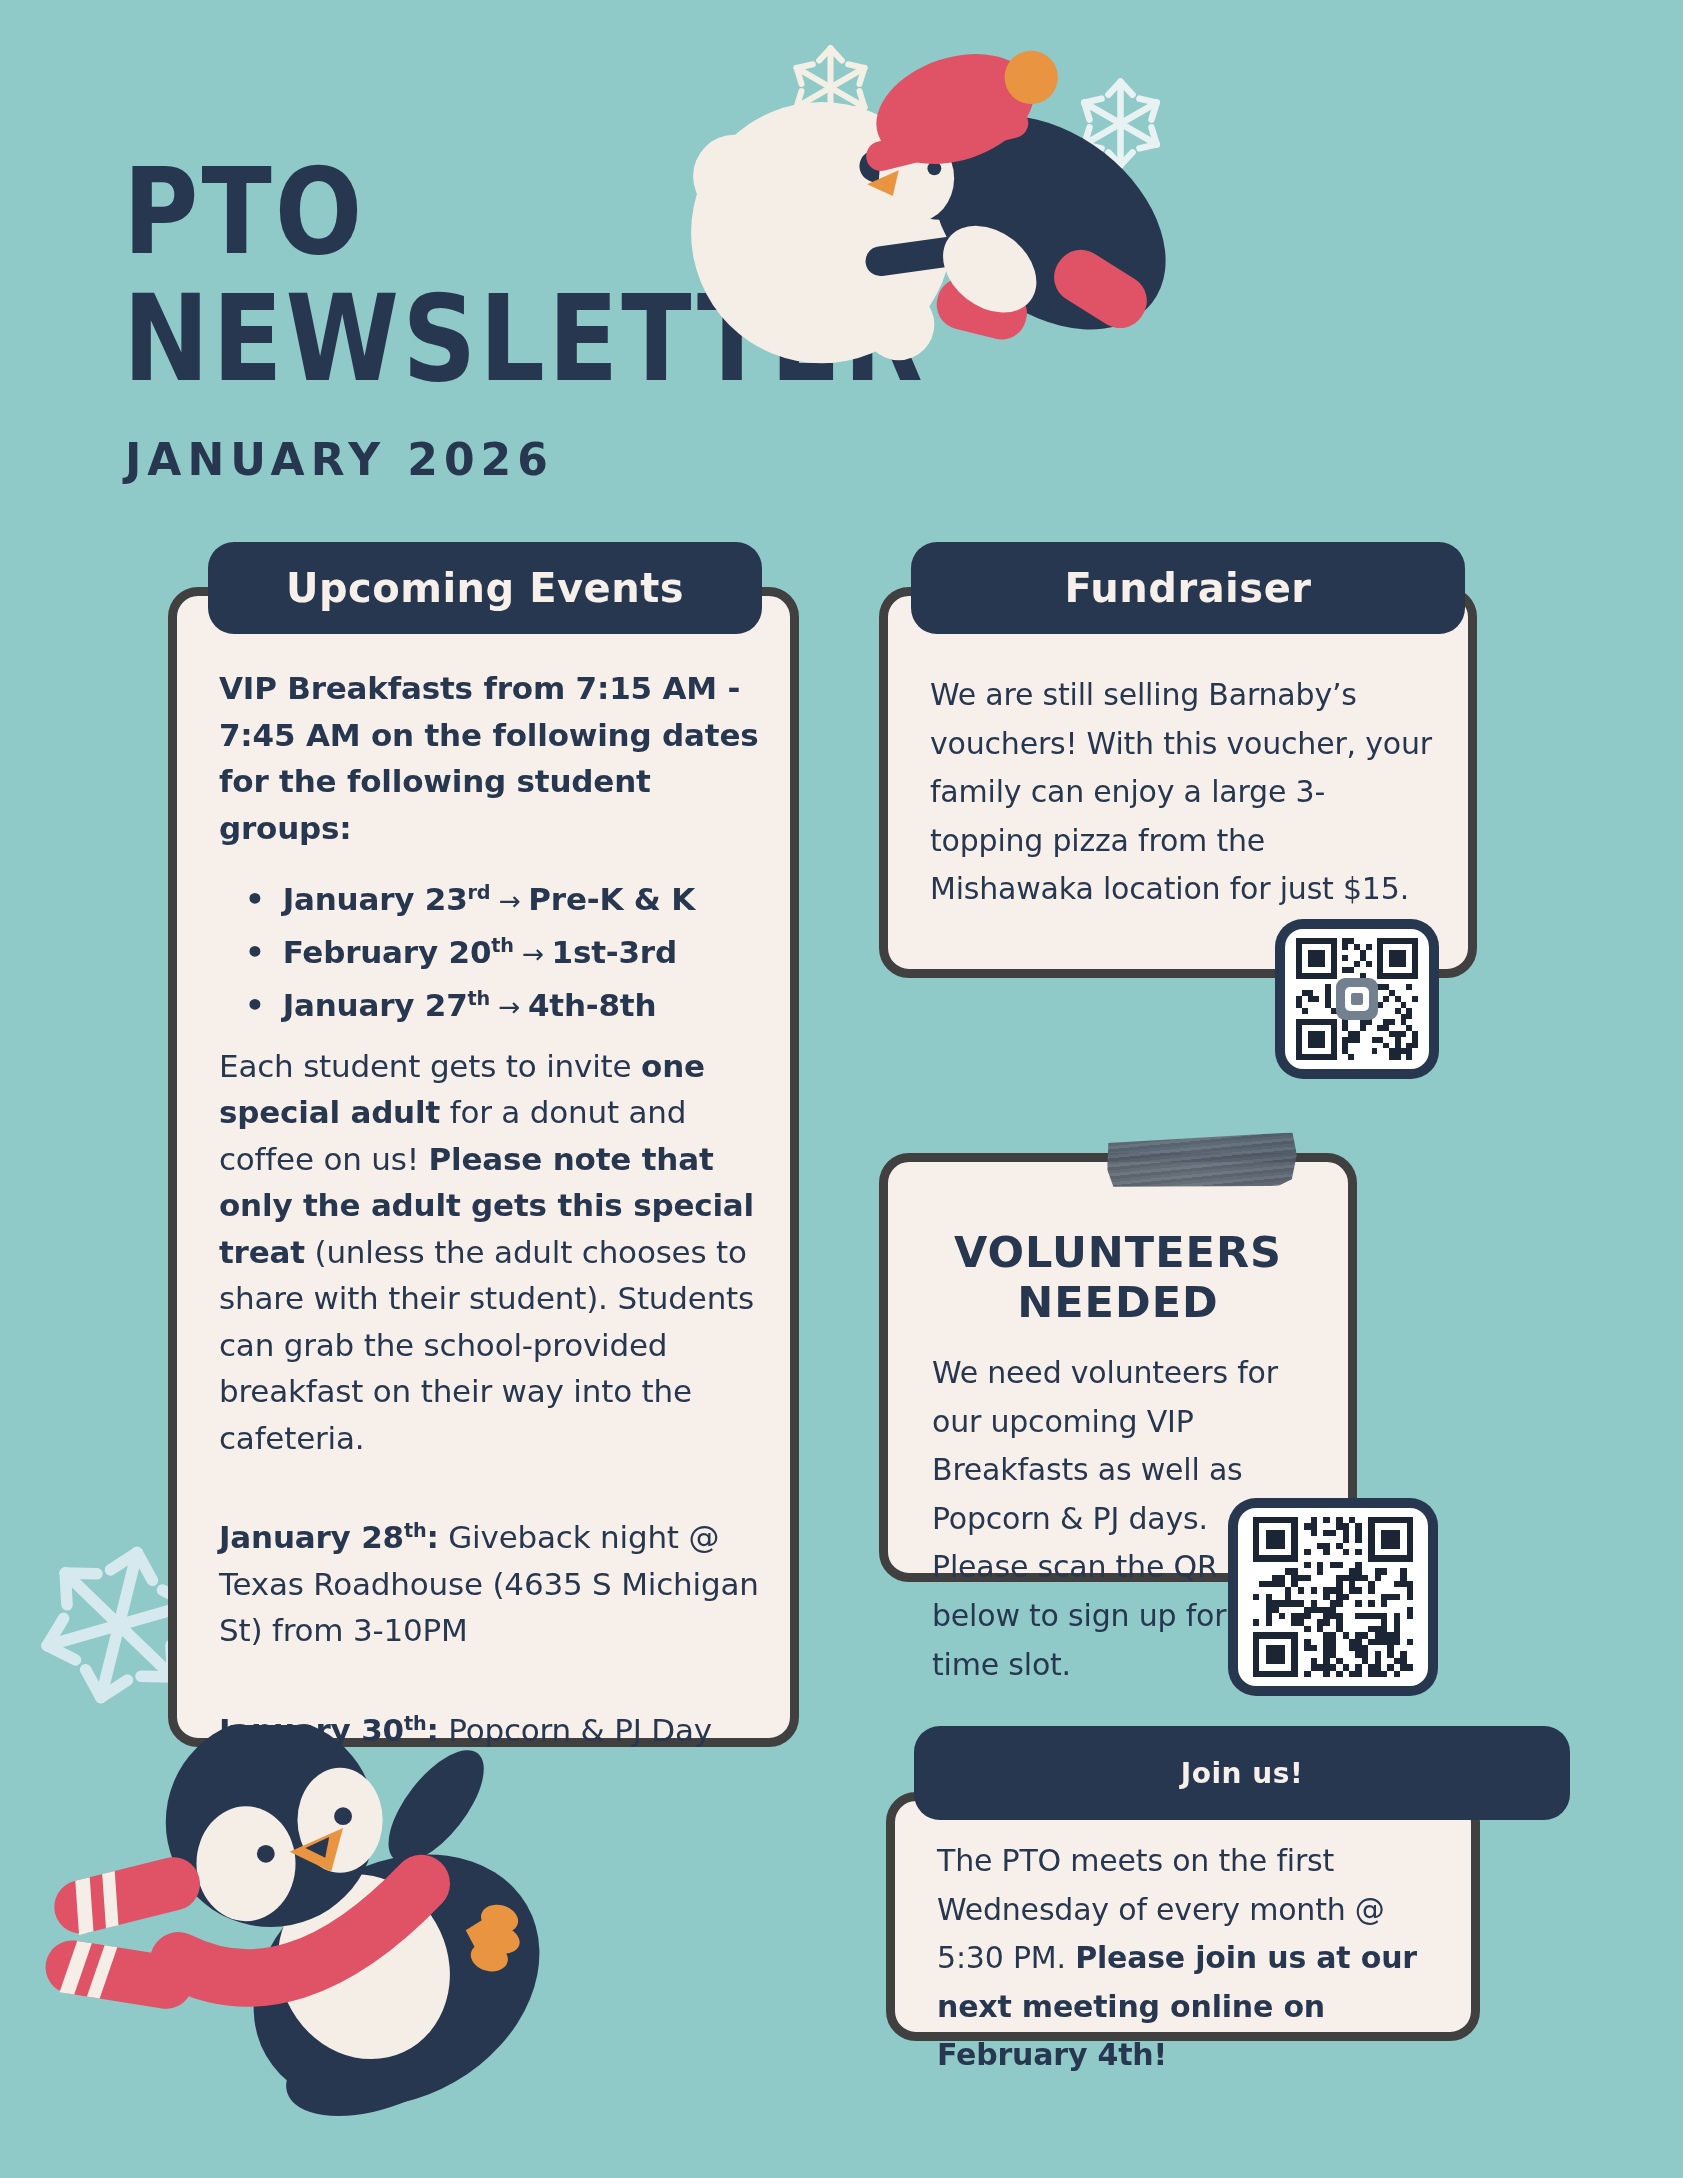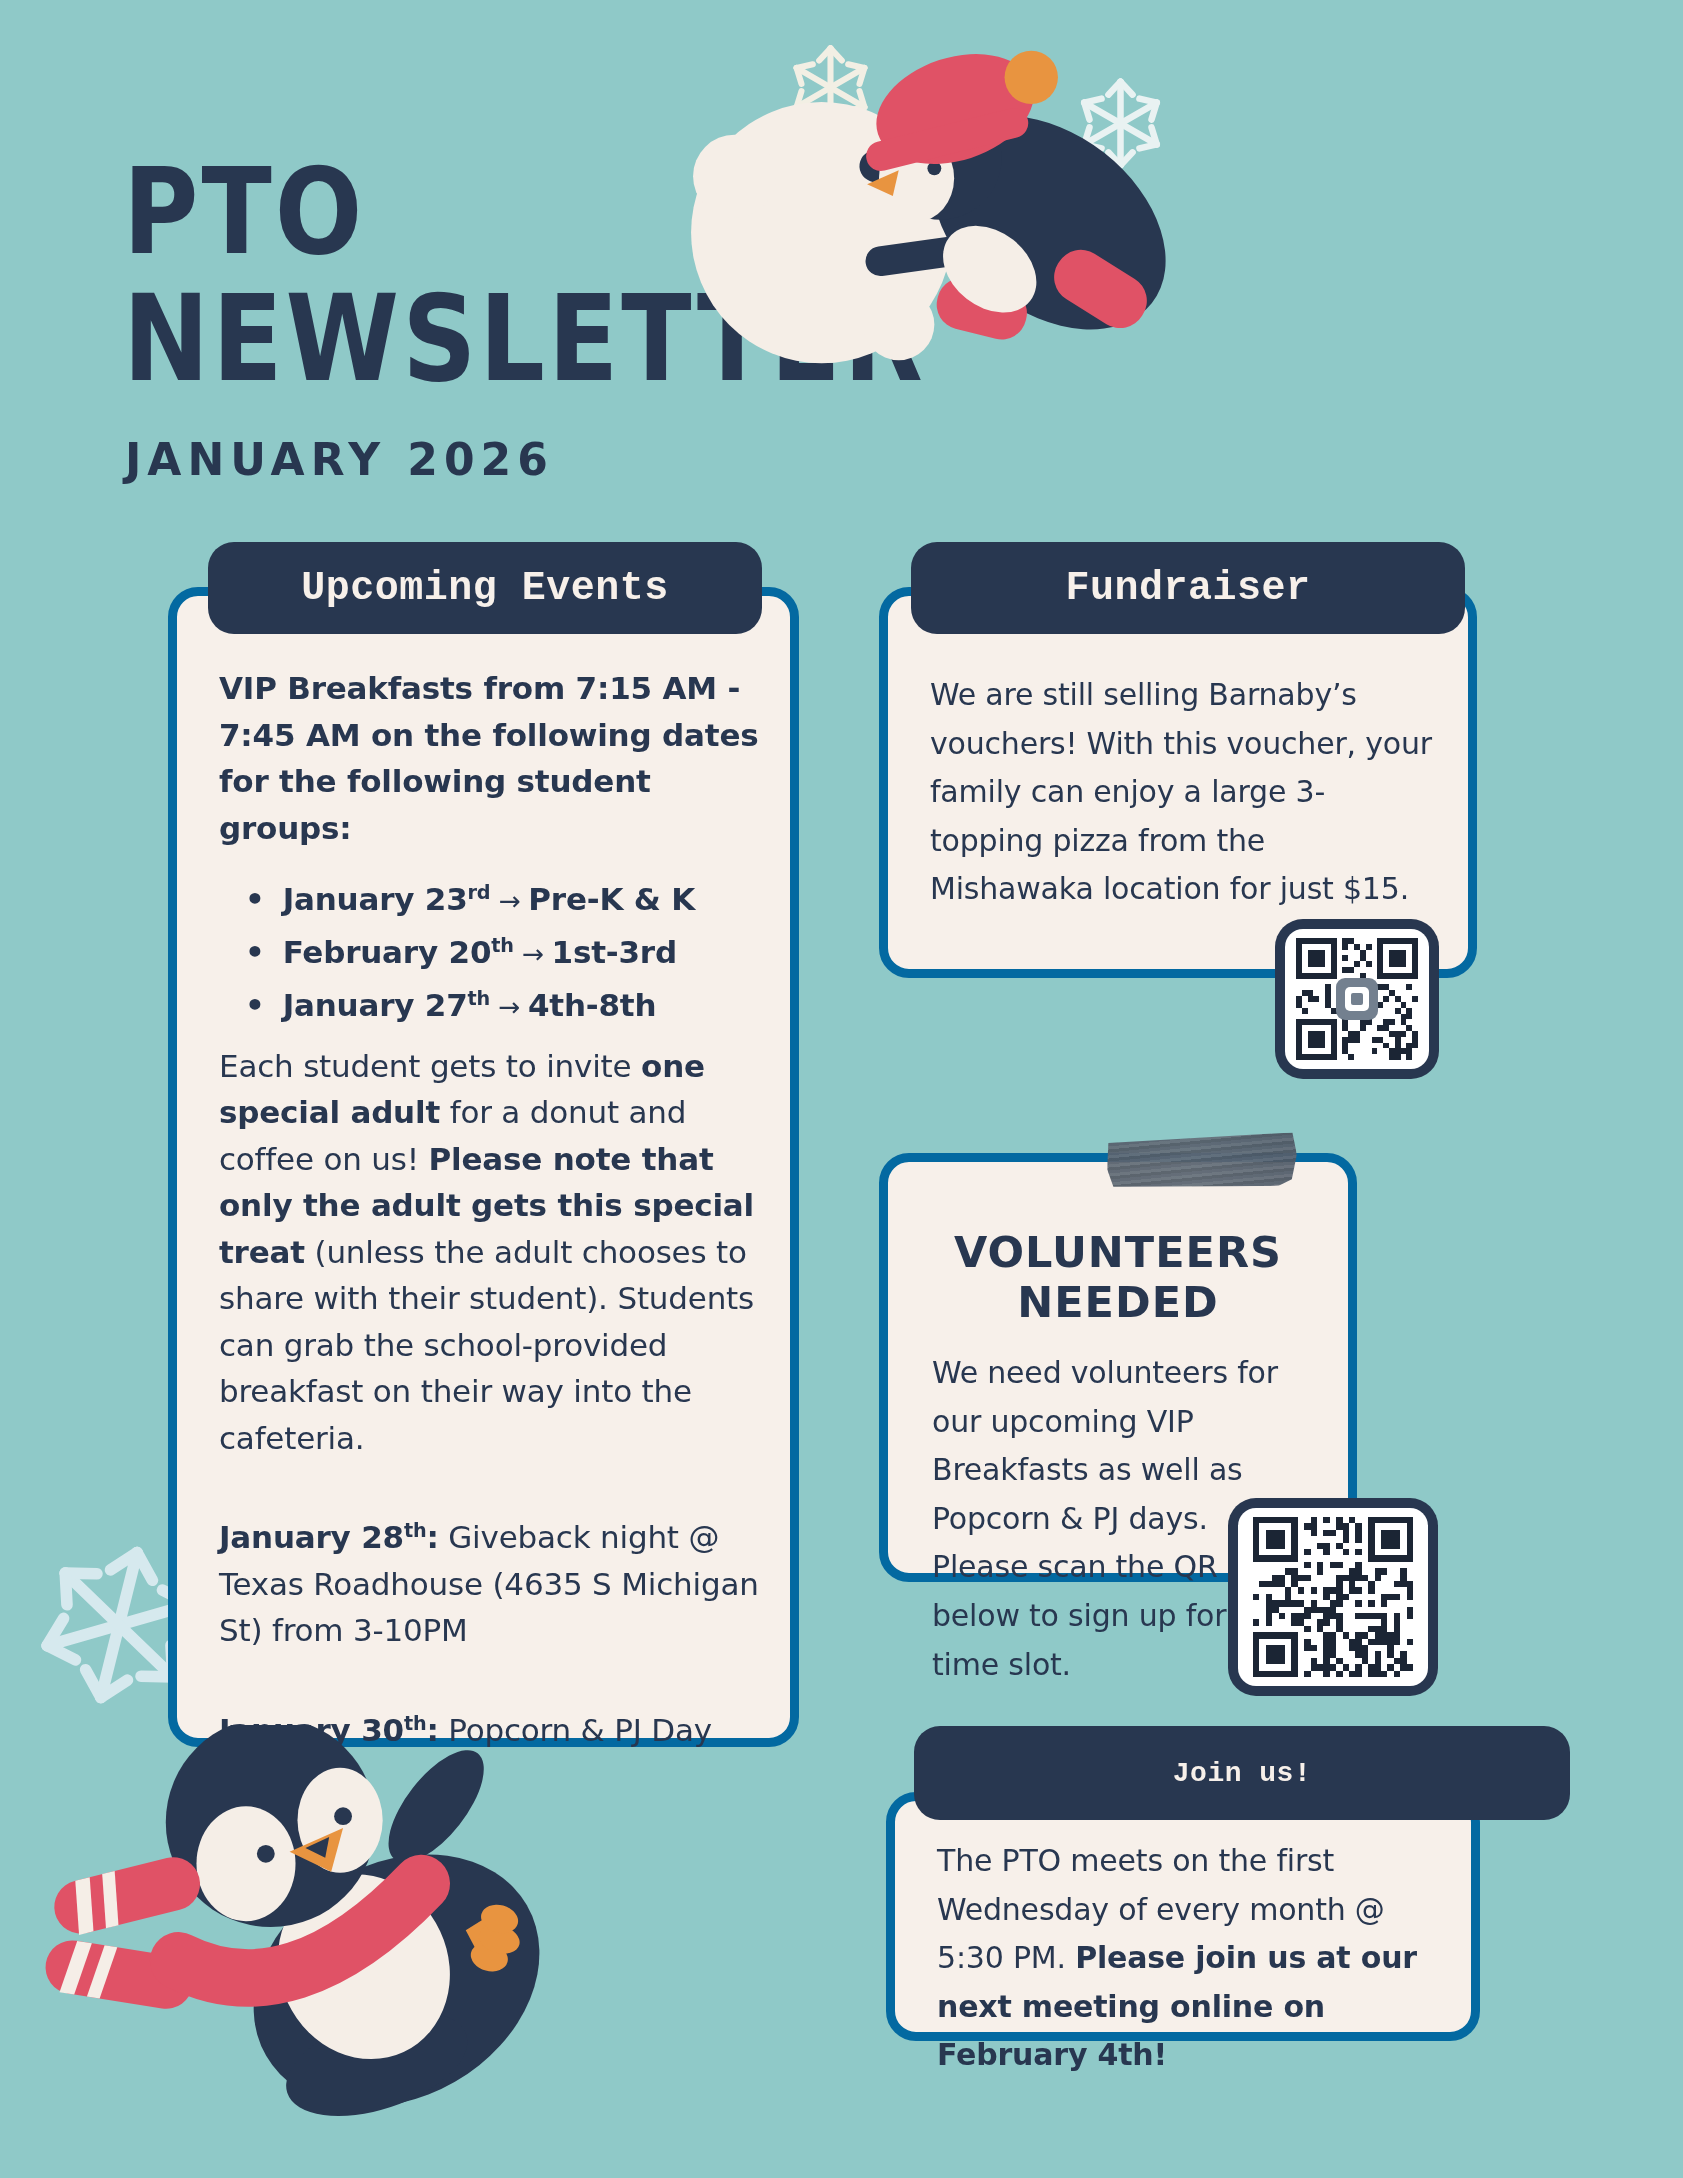--- a/index.html
+++ b/index.html
@@ -9,25 +9,25 @@
     font-family:"DejaVu Sans", sans-serif; color:#283750;
   }
   
   .title-block{position:absolute; left:123px; top:147px; z-index:5;
     transform:scaleY(1.16); transform-origin:top left;}
   .title-line{font-size:103px; font-weight:800; letter-spacing:3px;
     line-height:1.07; color:#283750;}
   .subtitle{position:absolute; left:125px; top:434px; z-index:5;
     font-size:44px; font-weight:700; letter-spacing:6px; color:#283750;}
   
-  .card{position:absolute; background:#F7F0EA; border:9px solid #0369a1;
+  .card{position:absolute; background:#F7F0EA; border:9px solid #404040;
     border-radius:30px; z-index:10; box-sizing:border-box;}
   .tab{position:absolute; background:#283750; color:#F7F0EA; z-index:20;
     border-radius:26px; display:flex; align-items:center; justify-content:center;
-    font-weight:800; font-size:40px; letter-spacing:0.5px;font-family:Liberation Mono, monospace;}
+    font-weight:800; font-size:40px; letter-spacing:0.5px;}
   .card-events{left:168px; top:587px; width:631px; height:1160px;
     padding:69px 28px 0 42px;}
   .tab-events{left:208px; top:542px; width:554px; height:92px;}
   .card-fund{left:879px; top:587px; width:598px; height:391px;
     padding:75px 36px 14px 42px;}
   .tab-fund{left:911px; top:542px; width:554px; height:92px;}
   .card-vol{left:879px; top:1153px; width:478px; height:429px; padding:0;}
   .card-join{left:886px; top:1792px; width:594px; height:249px;
     padding:36px 40px 0 42px;}
   .tab-join{left:914px; top:1726px; width:656px; height:94px; font-size:28px;}

